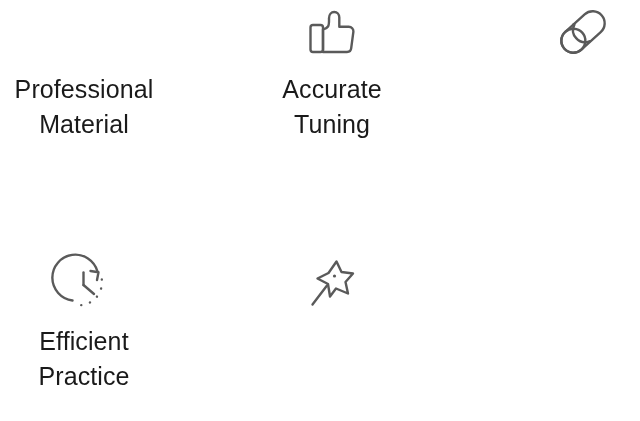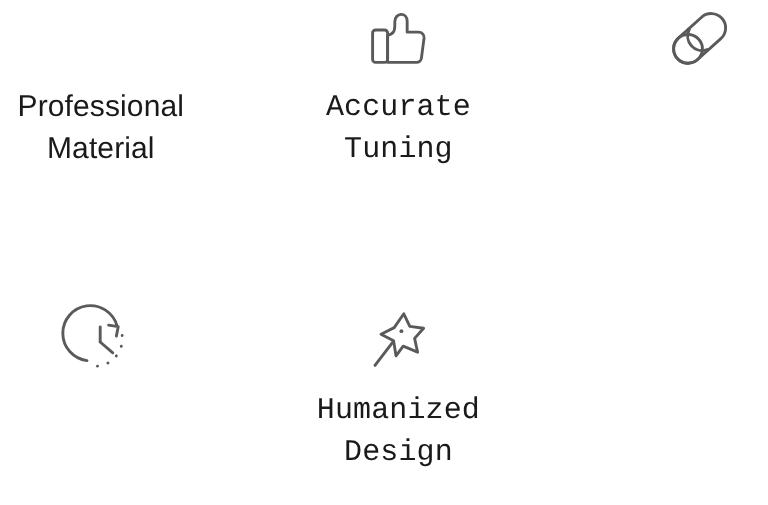--- a/index.html
+++ b/index.html
@@ -26,21 +26,21 @@
     position: absolute;
     width: 200px;
     display: flex;
     flex-direction: column;
     align-items: center;
     justify-content: flex-start;
   }
 
   
   .col-1 { left: -16px; }
-  .col-2 { left: 232px; font-family: Liberation Mono, monospace; }
+  .col-2 { left: 232px; }
   .col-3 { left: 483px; }
 
   
   .row-1 { top: 0px; }
   .row-2 { top: 252px; }
 
   .feature-icon {
     height: 64px;
     display: flex;
     align-items: center;
@@ -134,20 +134,22 @@
 
         <path d="M38.5 19.0 L46.5 20.2 L45.0 28.0"></path>
 
         <path d="M49.8 27.5
                  A23 23 0 0 1 22.5 52.8" stroke-dasharray="0.1 9" stroke-linecap="round"></path>
 
         <path d="M31.5 20.5 L31.5 33"></path>
         <path d="M31.5 33 L42 42"></path>
       </svg>
     </div>
+    <div class="feature-label">Efficient
+Practice</div>
   </div>
 
   <div class="feature-item col-2 row-2">
     <div class="feature-icon">
       <svg width="64" height="64" viewBox="0 0 64 64" fill="none" stroke="#5a5a5a" stroke-width="2.4" stroke-linecap="round" stroke-linejoin="round">
 
         <path d="M36.5 9.5
                  L41.5 20.0
                  L53.0 21.5
                  L45.5 30.0
@@ -157,17 +159,15 @@
                  L28.0 32.0
                  L17.5 26.5
                  L28.5 21.0
                  Z"></path>
 
         <circle cx="34.5" cy="24.0" r="1.6" fill="#5a5a5a" stroke="none"></circle>
 
         <path d="M27.0 33.5 L12.5 52.5"></path>
       </svg>
     </div>
-    <div class="feature-label">Humanized
-Design</div>
   </div>
 
 </div>
 
 </body></html>

